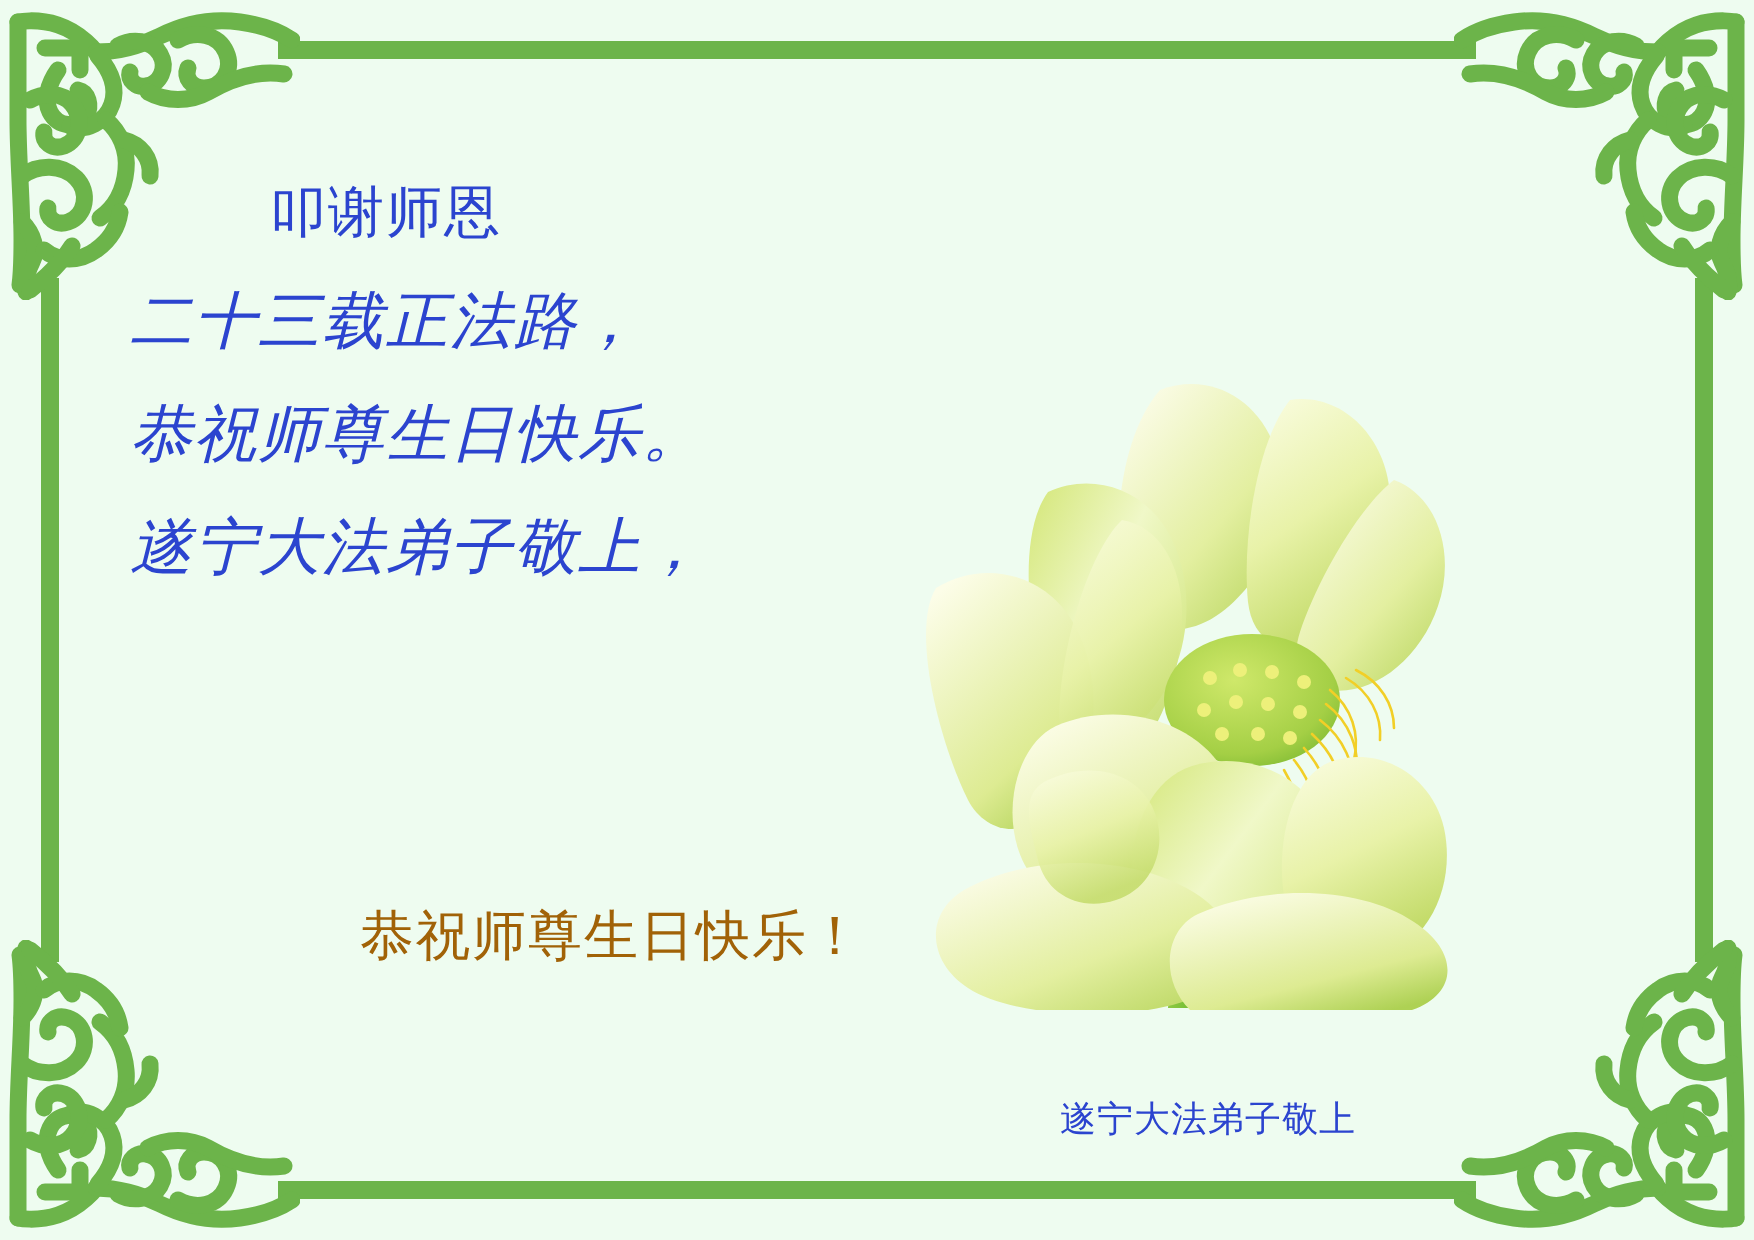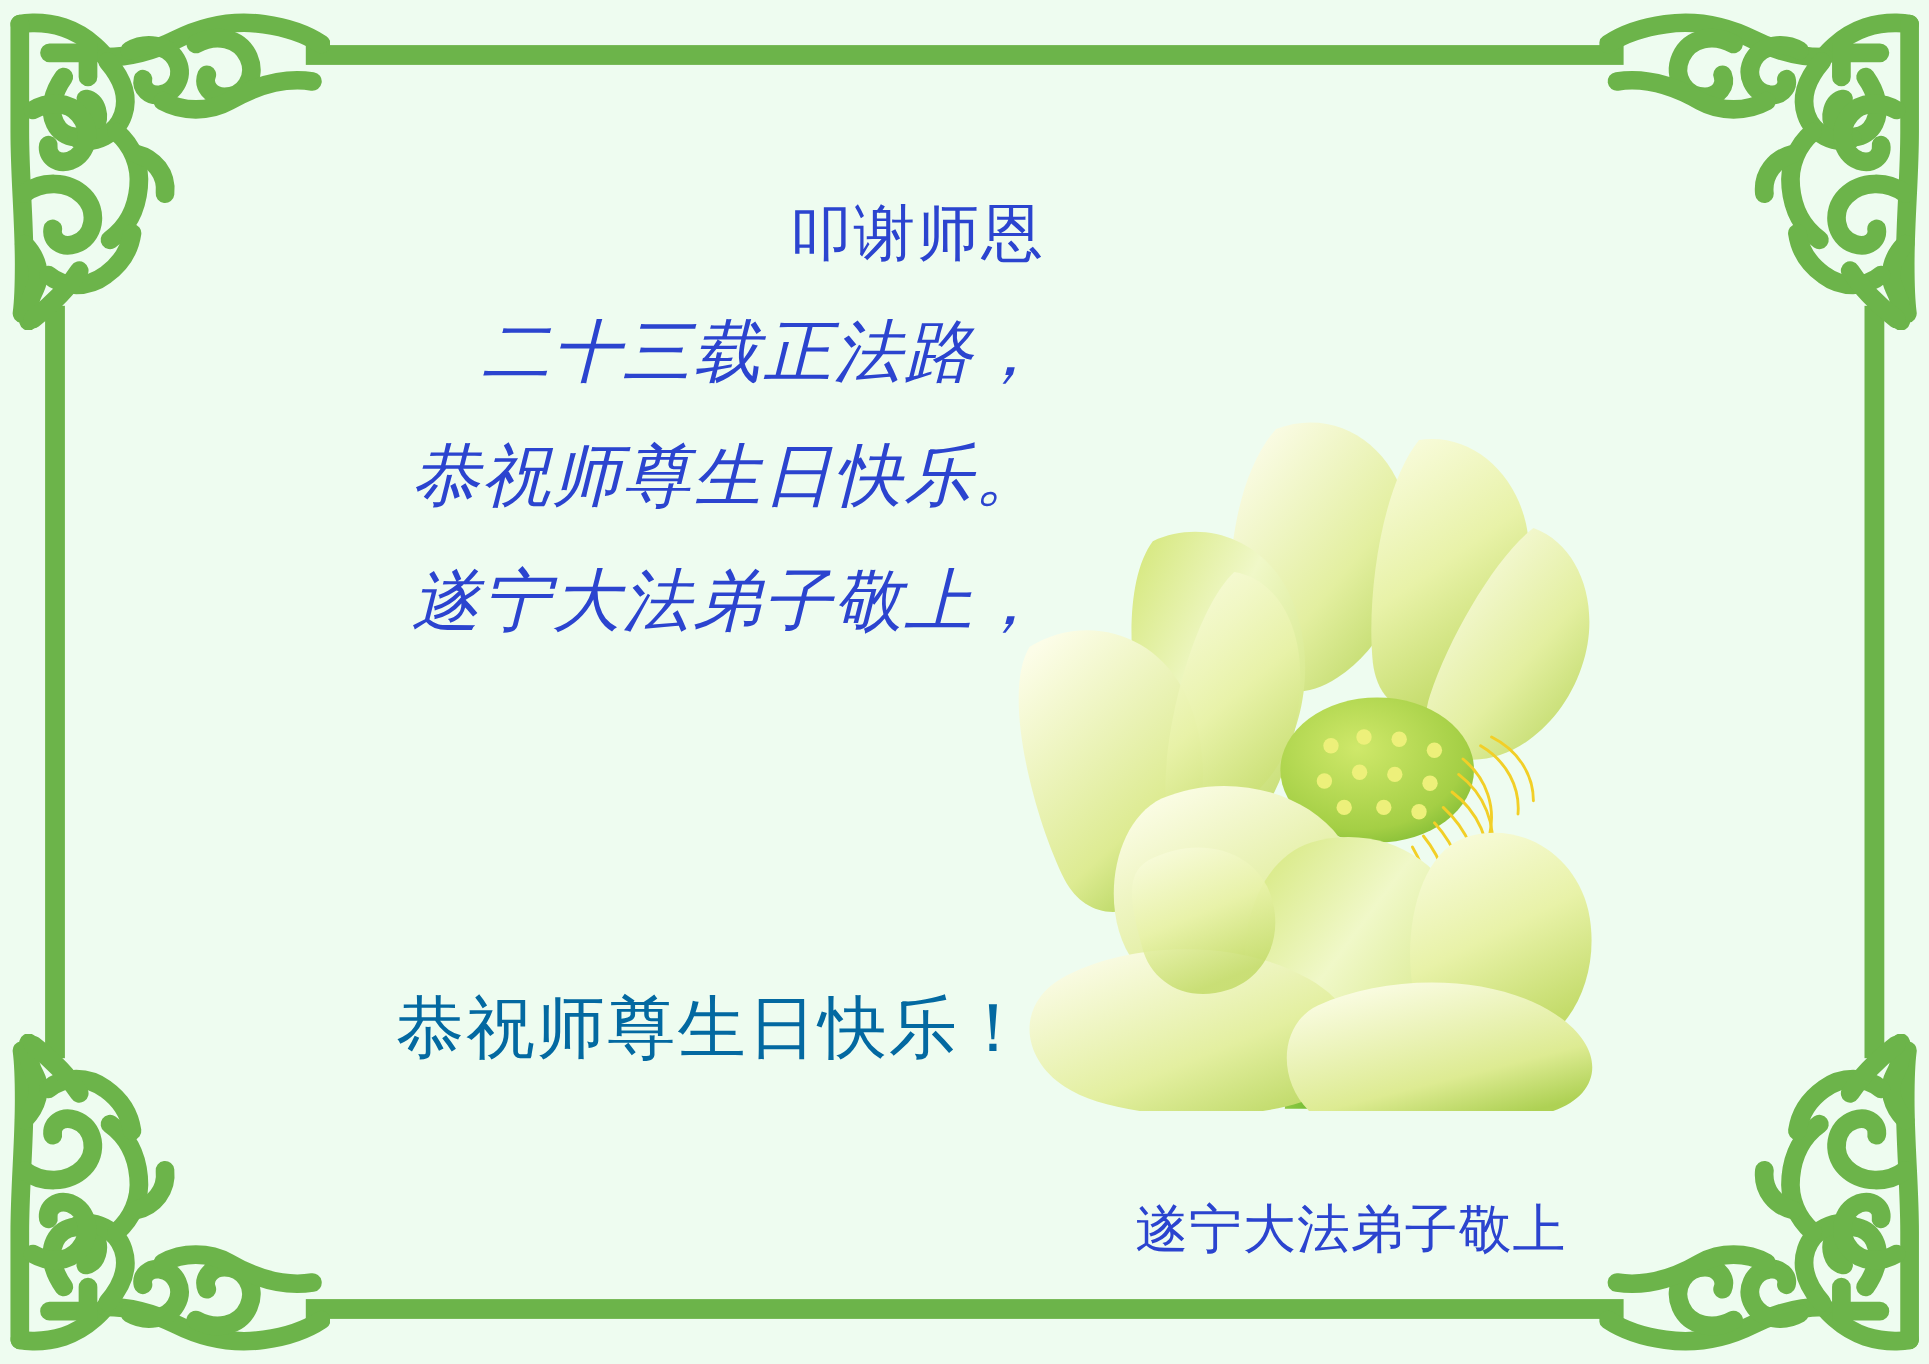--- a/index.html
+++ b/index.html
@@ -23,21 +23,21 @@
   .frame-right {left:1695px; top:278px;  width:18px;   height:684px;}
 
   .corner{position:absolute;width:300px;height:300px;}
   .c-tl{left:0;top:0;}
   .c-tr{right:0;top:0;transform:scaleX(-1);}
   .c-bl{left:0;bottom:0;transform:scaleY(-1);}
   .c-br{right:0;bottom:0;transform:scale(-1,-1);}
   .corner svg{display:block;width:300px;height:300px;}
 
   
-  .content{position:absolute;left:0;top:0;width:1754px;height:1240px;text-align:right;}
+  .content{position:absolute;left:0;top:0;width:1754px;height:1240px;}
 
   .poem{
     position:absolute;
     left:130px;top:160px;
     width:820px;
     color:#2b44cf;
     font-size:62px;
     line-height:113px;
     letter-spacing:2px;
     white-space:nowrap;
@@ -46,32 +46,32 @@
     display:block;
     padding-left:140px;
     font-size:56px;
     line-height:104px;
   }
   .poem .line{display:block;font-style:italic;}
 
   .greeting{
     position:absolute;
     left:360px;top:898px;
-    color:#0369a1;
-    font-size:62px;
+    color:#a16207;
+    font-size:54px;
     line-height:74px;
     letter-spacing:2px;
     white-space:nowrap;
   }
 
   .signature{
     position:absolute;
-    left:1032px;top:1092px;
+    left:1060px;top:1092px;
     color:#2b44cf;
-    font-size:48px;
+    font-size:36px;
     line-height:54px;
     letter-spacing:1px;
     white-space:nowrap;
   }
 
   
   .lotus{position:absolute;left:860px;top:330px;width:620px;height:680px;}
   .lotus svg{display:block;width:620px;height:680px;}
 </style>
 </head>

